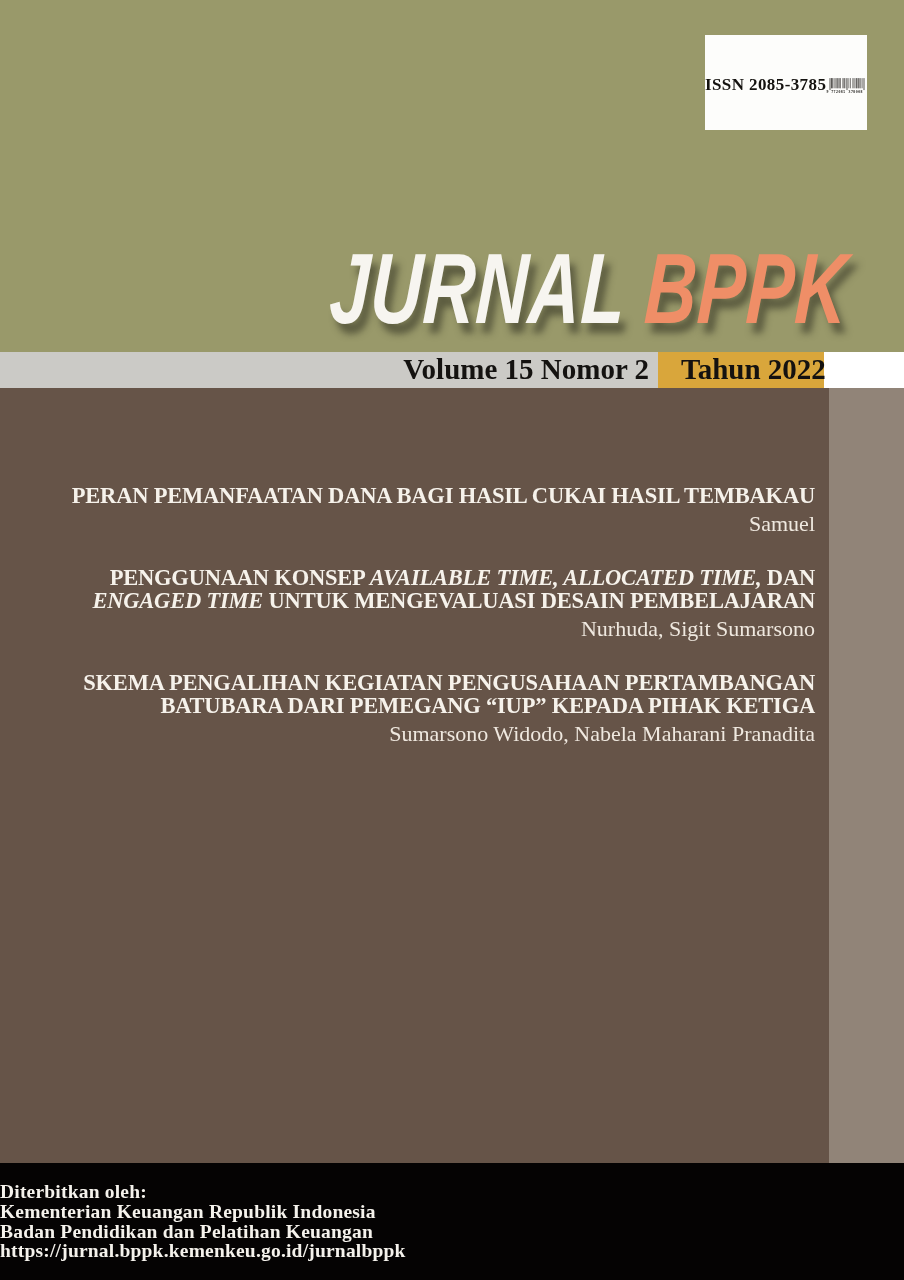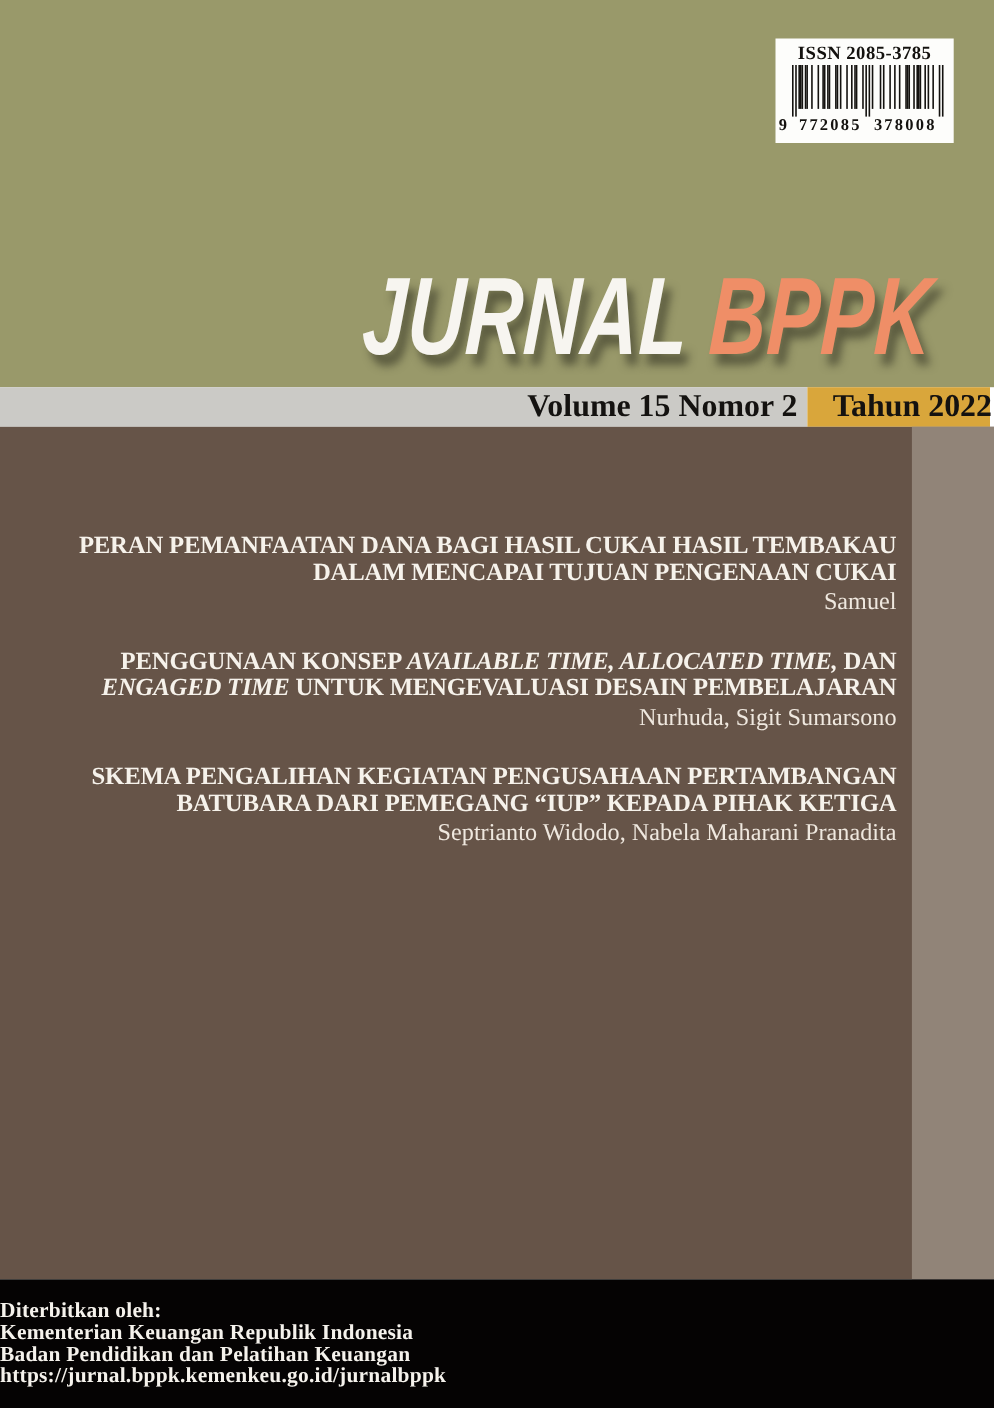--- a/index.html
+++ b/index.html
@@ -15,40 +15,40 @@
   *{margin:0;padding:0;box-sizing:border-box;}
   html,body{width:904px;height:1280px;background:#fff;}
   .cover{
     position:relative;width:904px;height:1280px;overflow:hidden;
     font-family:"Liberation Serif",serif;
   }
   
   .top-section{position:absolute;top:0;left:0;width:904px;height:352px;background:var(--olive);}
   .barcode-box{
     position:absolute;top:35px;right:37px;width:162px;height:95px;
-    background:#fdfdfb;display:flex;flex-direction:column;align-items:center;
+    background:#fdfdfb;display:flex;flex-direction:row;align-items:center;
     padding-top:5px;
   }
   .issn-label{
     font-family:"Liberation Serif",serif;font-weight:bold;color:#14120f;
     font-size:17px;line-height:18px;letter-spacing:0.4px;white-space:nowrap;
   }
   .barcode-svg{display:block;margin-top:1px;}
   .masthead{
     position:absolute;right:59px;bottom:14px;white-space:nowrap;
     font-family:"Liberation Sans",sans-serif;font-weight:bold;font-style:italic;
     font-size:100px;line-height:100px;letter-spacing:1px;
     transform:scaleX(0.72) skewX(-4deg);transform-origin:right bottom;
     text-shadow:9px 10px 9px rgba(42,42,30,0.55);
   }
   .masthead .t1{color:var(--paperwhite);}
   .masthead .t2{color:var(--accent);}
   .masthead .sp{display:inline-block;width:26px;}
   
-  .volume-band{position:absolute;top:352px;left:0;width:900px;height:36px;display:flex;border-radius:14px;}
+  .volume-band{position:absolute;top:352px;left:0;width:824px;height:36px;display:flex;border-radius:14px;}
   .volume-left{
     flex:1;background:var(--grayband);text-align:right;
     font-weight:bold;font-size:29px;line-height:35px;color:var(--ink);
     padding-right:9px;white-space:nowrap;
   }
   .volume-year{
     width:166px;background:var(--gold);
     font-weight:bold;font-size:29px;line-height:35px;color:var(--ink);
     padding-left:23px;white-space:nowrap;
   }
@@ -145,32 +145,31 @@
   <div class="volume-band">
     <div class="volume-left">Volume 15 Nomor 2</div>
     <div class="volume-year">Tahun 2022</div>
   </div>
 
   <div class="main-section">
     <div class="right-strip"></div>
     <div class="article-list">
         <div class="article">
           <div class="article-line"><span>PERAN PEMANFAATAN DANA BAGI HASIL CUKAI HASIL TEMBAKAU</span></div>
-          <div class="article-line"><span>DALAM MENCAPAI TUJUAN PENGENAAN CUKAI</span></div>
           <div class="article-authors">Samuel</div>
         </div>
         <div class="article">
           <div class="article-line"><span>PENGGUNAAN KONSEP </span><span class="it">AVAILABLE TIME, ALLOCATED TIME,</span><span> DAN</span></div>
           <div class="article-line"><span class="it">ENGAGED TIME</span><span> UNTUK MENGEVALUASI DESAIN PEMBELAJARAN</span></div>
           <div class="article-authors">Nurhuda, Sigit Sumarsono</div>
         </div>
         <div class="article">
           <div class="article-line"><span>SKEMA PENGALIHAN KEGIATAN PENGUSAHAAN PERTAMBANGAN</span></div>
           <div class="article-line"><span>BATUBARA DARI PEMEGANG “IUP” KEPADA PIHAK KETIGA</span></div>
-          <div class="article-authors">Septrianto Widodo, Nabela Maharani Pranadita</div>
+          <div class="article-authors">Sumarsono Widodo, Nabela Maharani Pranadita</div>
         </div>
       </div>
   </div>
 
   <div class="footer">
     <div class="footer-line">Diterbitkan oleh:</div>
     <div class="footer-line">Kementerian Keuangan Republik Indonesia</div>
     <div class="footer-line">Badan Pendidikan dan Pelatihan Keuangan</div>
     <div class="footer-line">https://jurnal.bppk.kemenkeu.go.id/jurnalbppk</div>
   </div>

